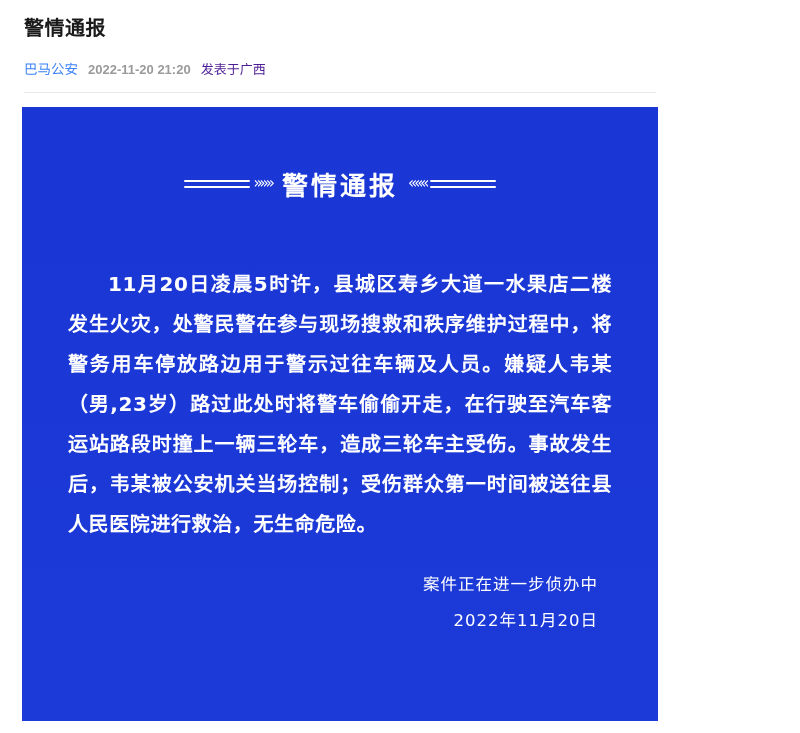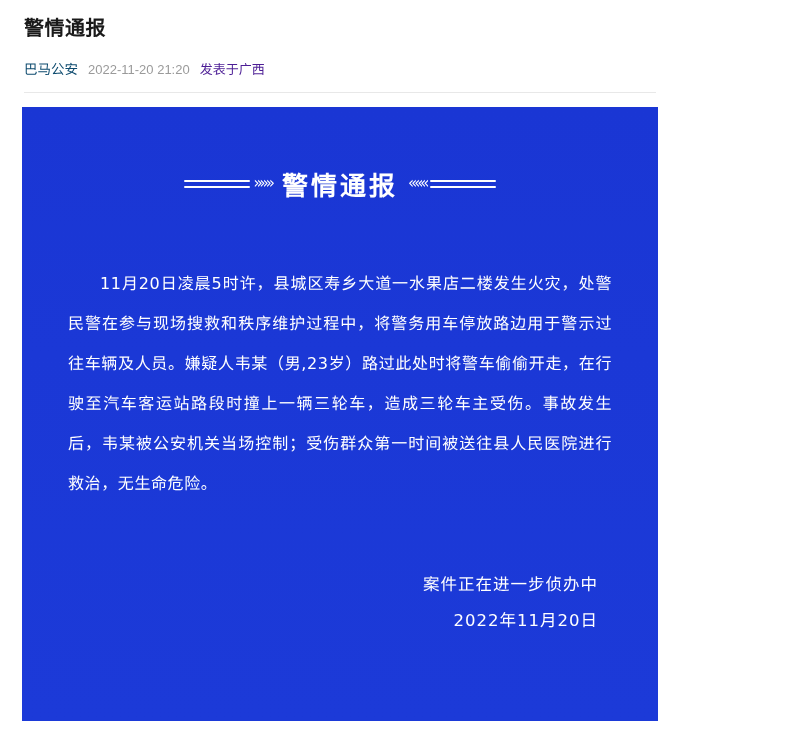--- a/index.html
+++ b/index.html
@@ -34,26 +34,27 @@
   }
   .meta-row {
     margin-top: 16px;
     display: flex;
     align-items: baseline;
     gap: 10px;
     font-size: 13px;
     color: #8a8a8a;
   }
   .meta-account {
-    color: #0c4a6e;
+    color: #3b82f6;
     font-size: 13.5px;
   }
   .meta-date {
     color: #9a9a9a;
     font-size: 13px;
+    font-weight: bold;
   }
   .meta-location {
     color: #4c1d95;
     font-size: 13px;
   }
   .divider {
     height: 1px;
     background: #e8e8e8;
     margin: 14px 0 0 0;
     width: 100%;
@@ -108,26 +109,27 @@
   .poster-title {
     font-size: 26px;
     font-weight: bold;
     letter-spacing: 3px;
     color: #ffffff;
     white-space: nowrap;
     font-family: "DejaVu Sans", "Liberation Sans", sans-serif;
   }
   .poster-body {
     margin: 62px 46px 0 46px;
-    font-size: 16px;
+    font-size: 20px;
     line-height: 40px;
     text-align: justify;
     letter-spacing: 0.6px;
     color: #ffffff;
     font-family: "DejaVu Sans", "Liberation Sans", sans-serif;
+    font-weight: bold;
   }
   .poster-body p {
     margin: 0 0 6px 0;
     text-indent: 2em;
   }
   .signature {
     position: absolute;
     right: 60px;
     bottom: 82px;
     text-align: right;

